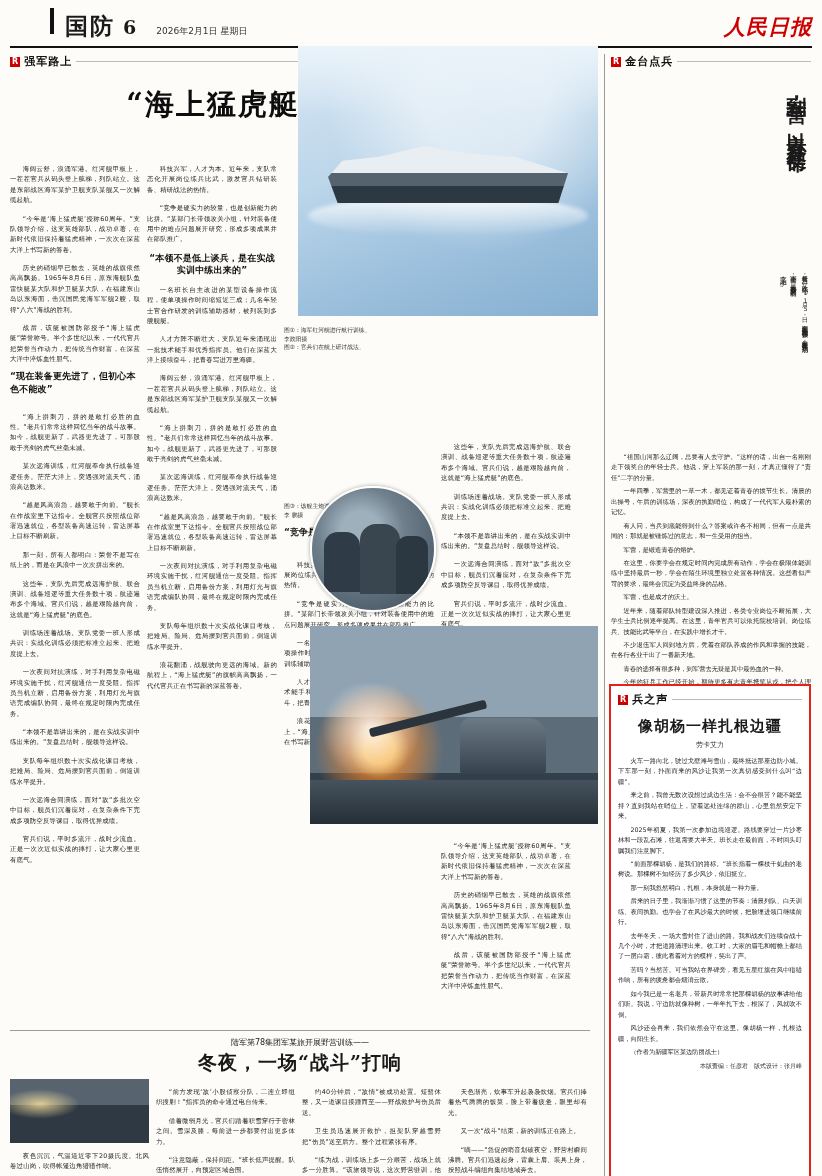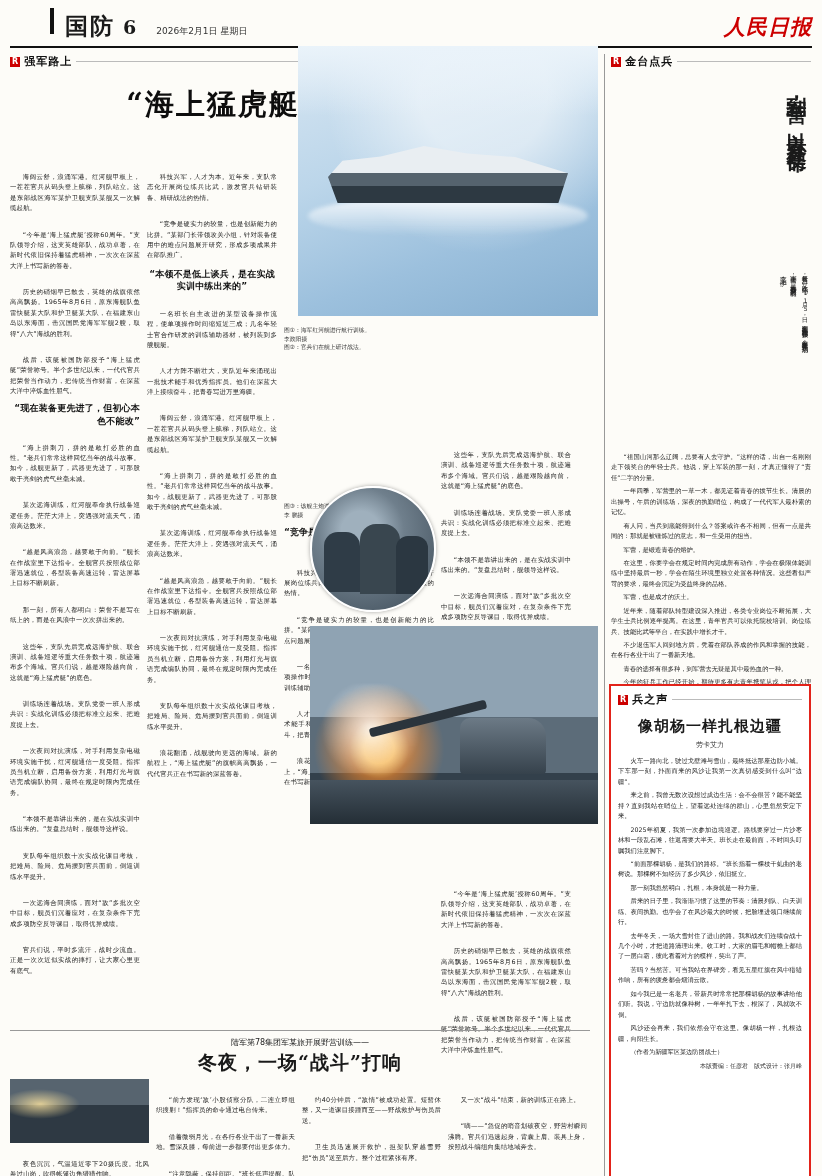--- a/index.html
+++ b/index.html
@@ -36,22 +36,22 @@
 
   .headline{
     text-align:center;font-size:29px;font-weight:bold;letter-spacing:2px;
     font-family:"DejaVu Serif","Liberation Serif",serif;
     margin:16px 0 8px;color:#0d0d0d;
   }
   .byline{text-align:right;font-size:9px;color:#333;margin:0 16px 10px 0;}
 
   
   .txt{font-size:6.4px;line-height:1.62;text-align:justify;color:#222;letter-spacing:.2px;}
-  .txt p{margin:16px 0 3px;text-indent:2em;}
-  .sub{font-size:9px;font-weight:bold;text-align:right;margin:6px 0 9px;line-height:1.35;color:#111;}
+  .txt p{margin:8px 0 3px;text-indent:2em;}
+  .sub{font-size:9px;font-weight:bold;text-align:left;margin:6px 0 17px;line-height:1.35;color:#111;}
   .quotebox{font-size:9px;font-weight:bold;text-align:center;line-height:1.4;margin:7px 0;color:#111;}
 
   
   .a1{position:relative;}
   .a1-grid{display:flex;gap:7px;}
   .a1-c{width:130px;}
   .a1-mid{width:150px;}
 
   
   .hero{
@@ -249,29 +249,30 @@
             <div class="a2-photo">
                 <div class="beam"></div>
               </div>
             <div class="txt">
               <p>夜色沉沉，气温逼近零下20摄氏度。北风卷过山岗，吹得帐篷边角猎猎作响。</p>
 
             </div>
           </div>
           <div class="a2-col txt">
             <p>“前方发现‘敌’小股侦察分队，二连立即组织搜剿！”指挥员的命令通过电台传来。</p>
-            <p>借着微弱月光，在各行各业干出了一番新天地。雪深及膝，每前进一步都要付出更多体力。</p>
+            <p>借着微弱月光，官兵们踏着积雪穿行于密林之间。雪深及膝，每前进一步都要付出更多体力。</p>
             <p>“注意隐蔽，保持间距。”班长低声提醒。队伍悄然展开，向预定区域合围。</p>
           </div>
           <div class="a2-col txt">
             <p>约40分钟后，“敌情”被成功处置。短暂休整，又一道课目接踵而至——野战救护与伤员后送。</p>
             <p>卫生员迅速展开救护，担架队穿越雪野把“伤员”送至后方。整个过程紧张有序。</p>
             <p>“练为战，训练场上多一分艰苦，战场上就多一分胜算。”该旅领导说，这次野营驻训，他们着眼极寒条件设置课目，锤炼部队实战能力。</p>
           </div>
           <div class="a2-col txt">
+            <p>天色渐亮，炊事车升起袅袅炊烟。官兵们捧着热气腾腾的饭菜，脸上带着疲惫，眼里却有光。</p>
             <p>又一次“战斗”结束，新的训练正在路上。</p>
             <p>“嘀——”急促的哨音划破夜空，野营村瞬间沸腾。官兵们迅速起身，背囊上肩、装具上身，按照战斗编组向集结地域奔去。</p>
           </div>
         </div>
       </div>
     </div>
 
     <div class="col-div"></div>
 
     <div class="col-right">

